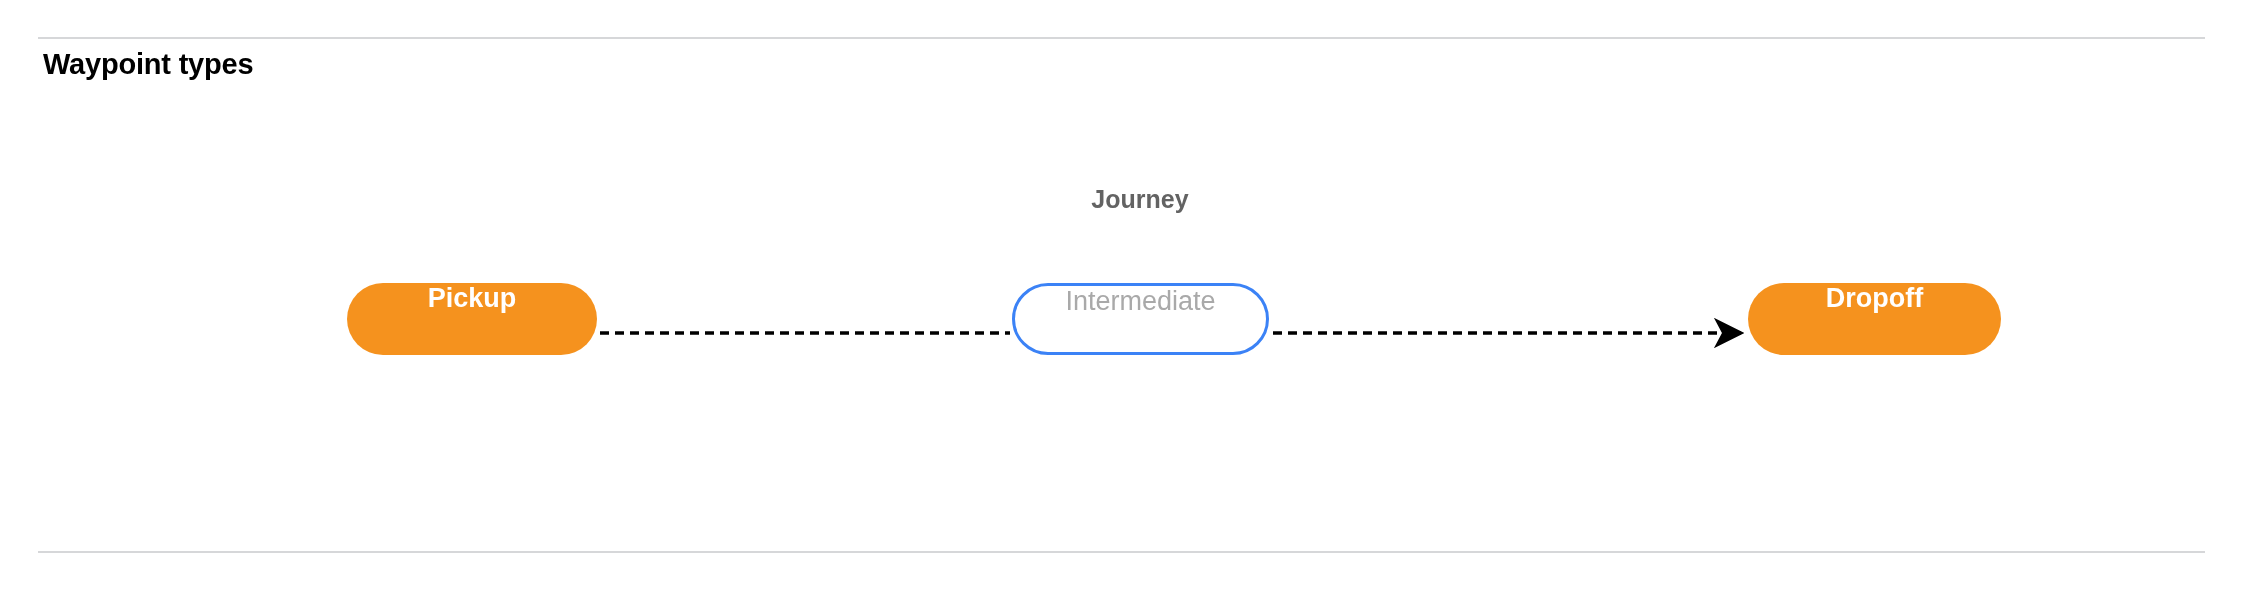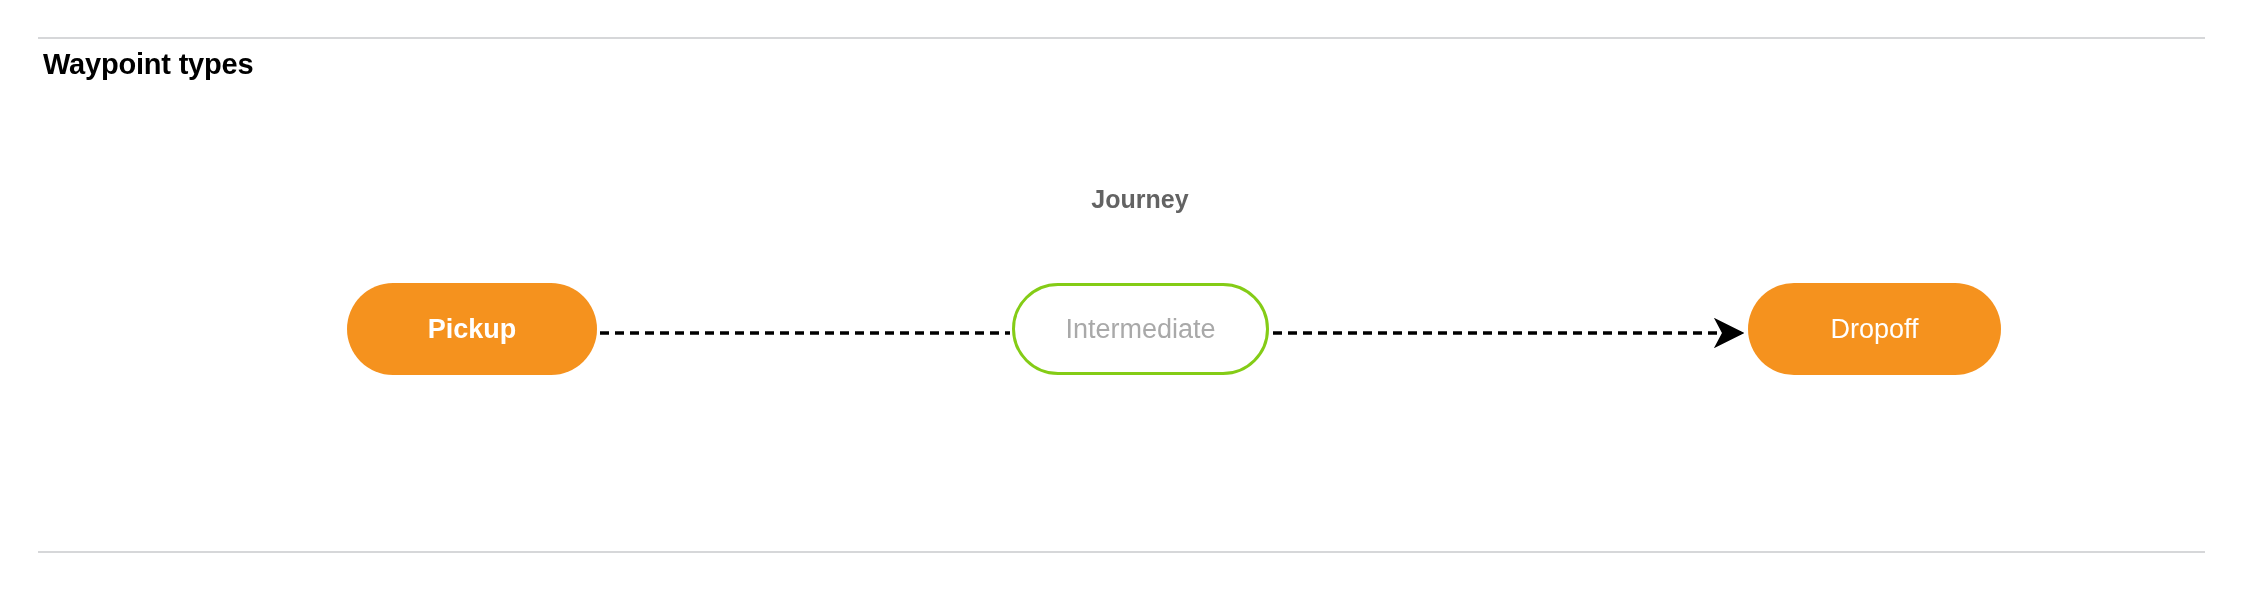--- a/index.html
+++ b/index.html
@@ -64,58 +64,57 @@
     position: absolute;
     left: 0;
     top: 0;
     width: 2245px;
     height: 592px;
     pointer-events: none;
   }
 
   .node {
     position: absolute;
-    height: 92px;
+    height: 72px;
     border-radius: 50px;
     display: flex;
-    align-items: center;
     justify-content: center;
     box-sizing: border-box;
     white-space: nowrap;
   }
 
   .node-pickup {
     left: 347px;
     top: 283px;
     width: 250px;
     background: #f5921e;
     color: #ffffff;
     font-size: 27px;
     font-weight: 700;
   }
 
   .node-intermediate {
     left: 1012px;
     top: 283px;
     width: 257px;
     background: #ffffff;
-    border: 3px solid #84cc16;
+    border: 3px solid #3b82f6;
     color: #a9a9a9;
     font-size: 27px;
     font-weight: 400;
   }
 
   .node-dropoff {
     left: 1748px;
     top: 283px;
     width: 253px;
     background: #f5921e;
     color: #ffffff;
     font-size: 27px;
-    font-weight: 400;
+    font-weight: 700;
   }
 </style>
 </head>
 <body>
 
 <div class="divider top"></div>
 
 <div class="section-title">Waypoint types</div>
 
 <div class="diagram">

